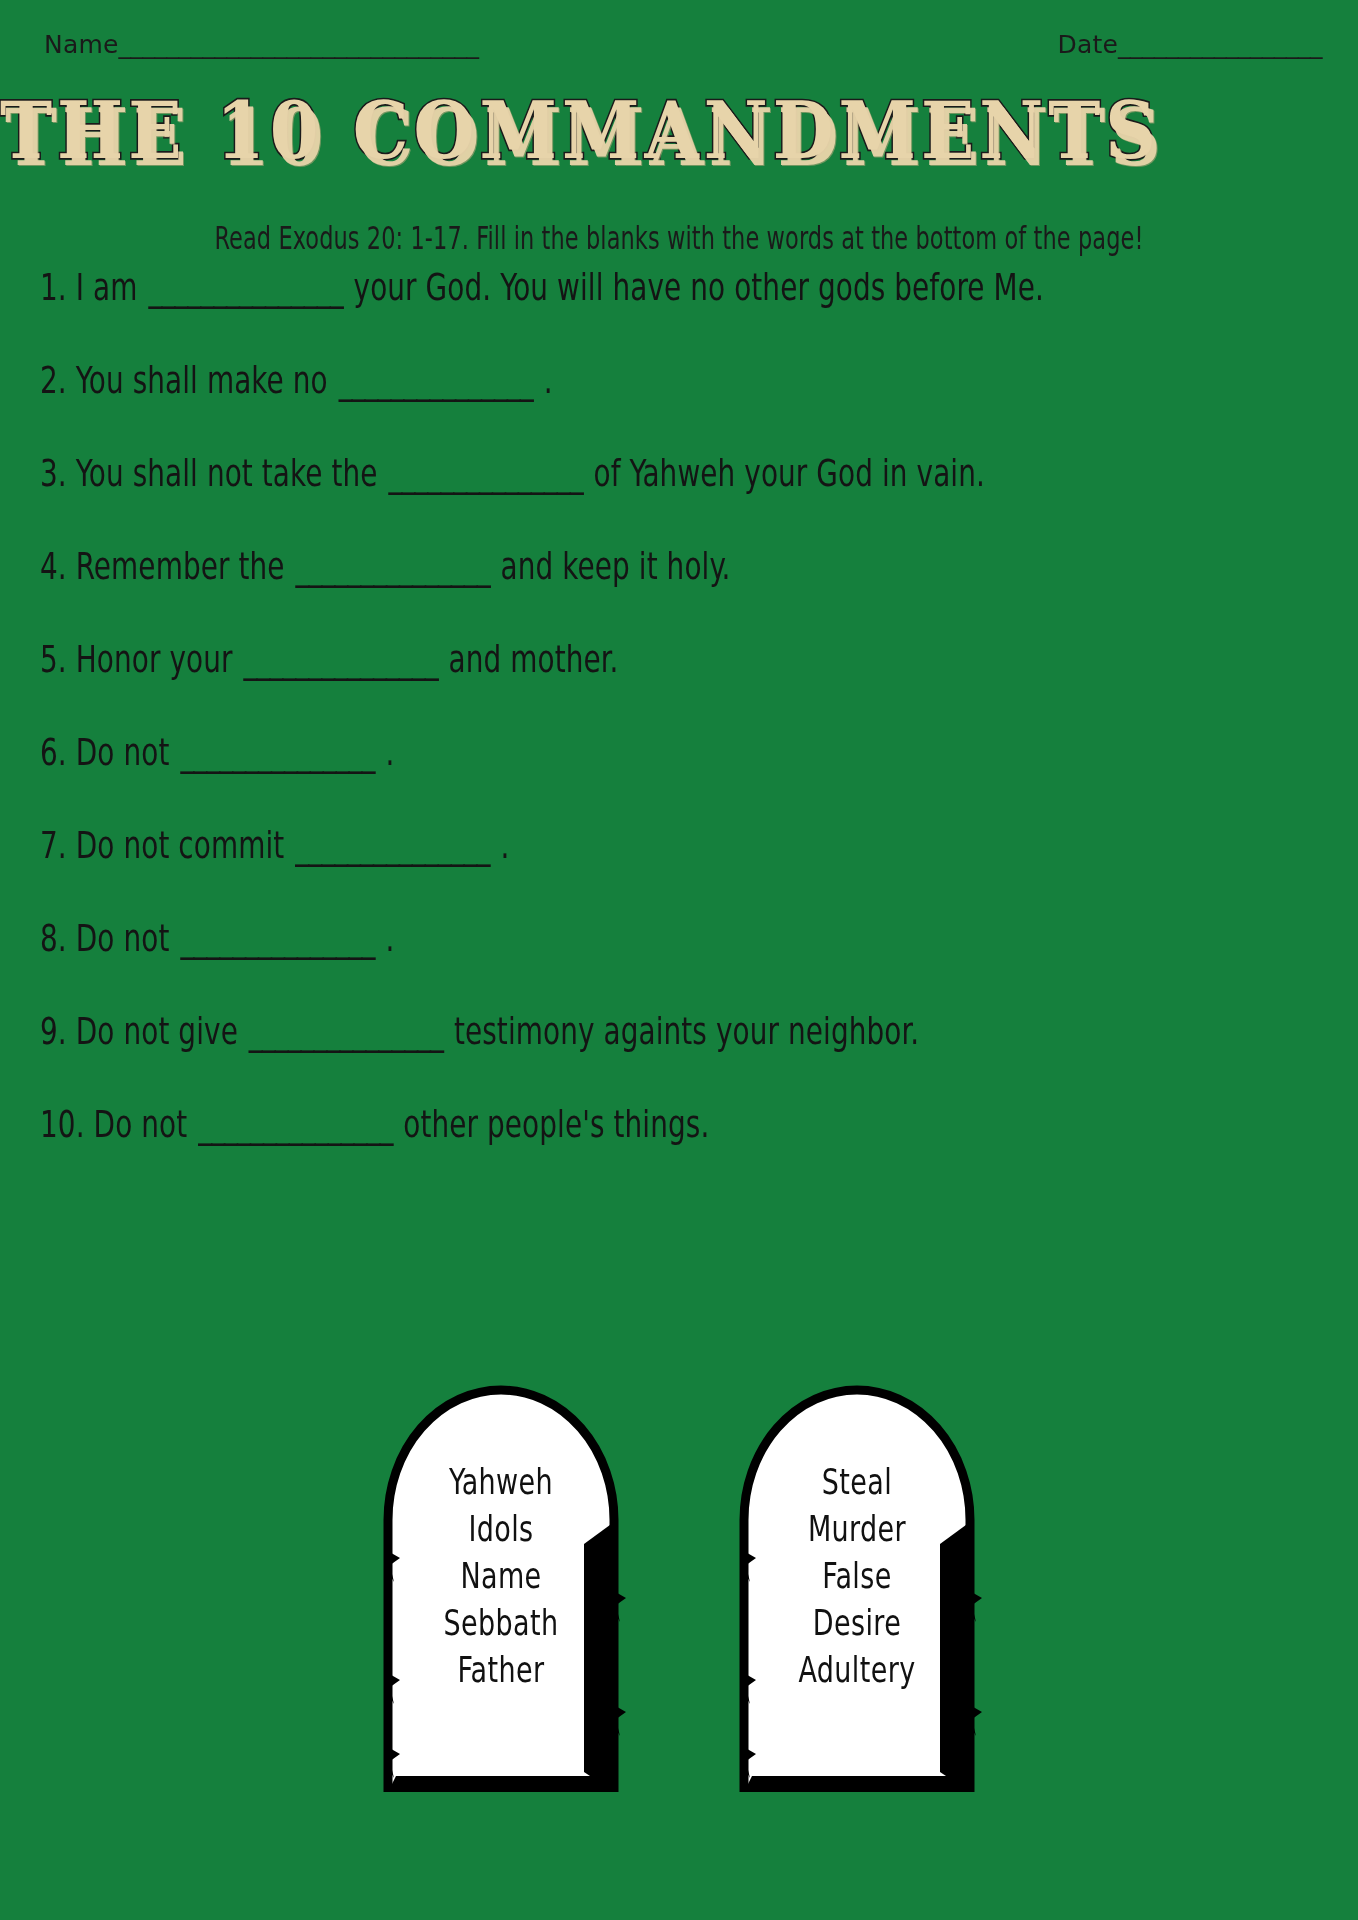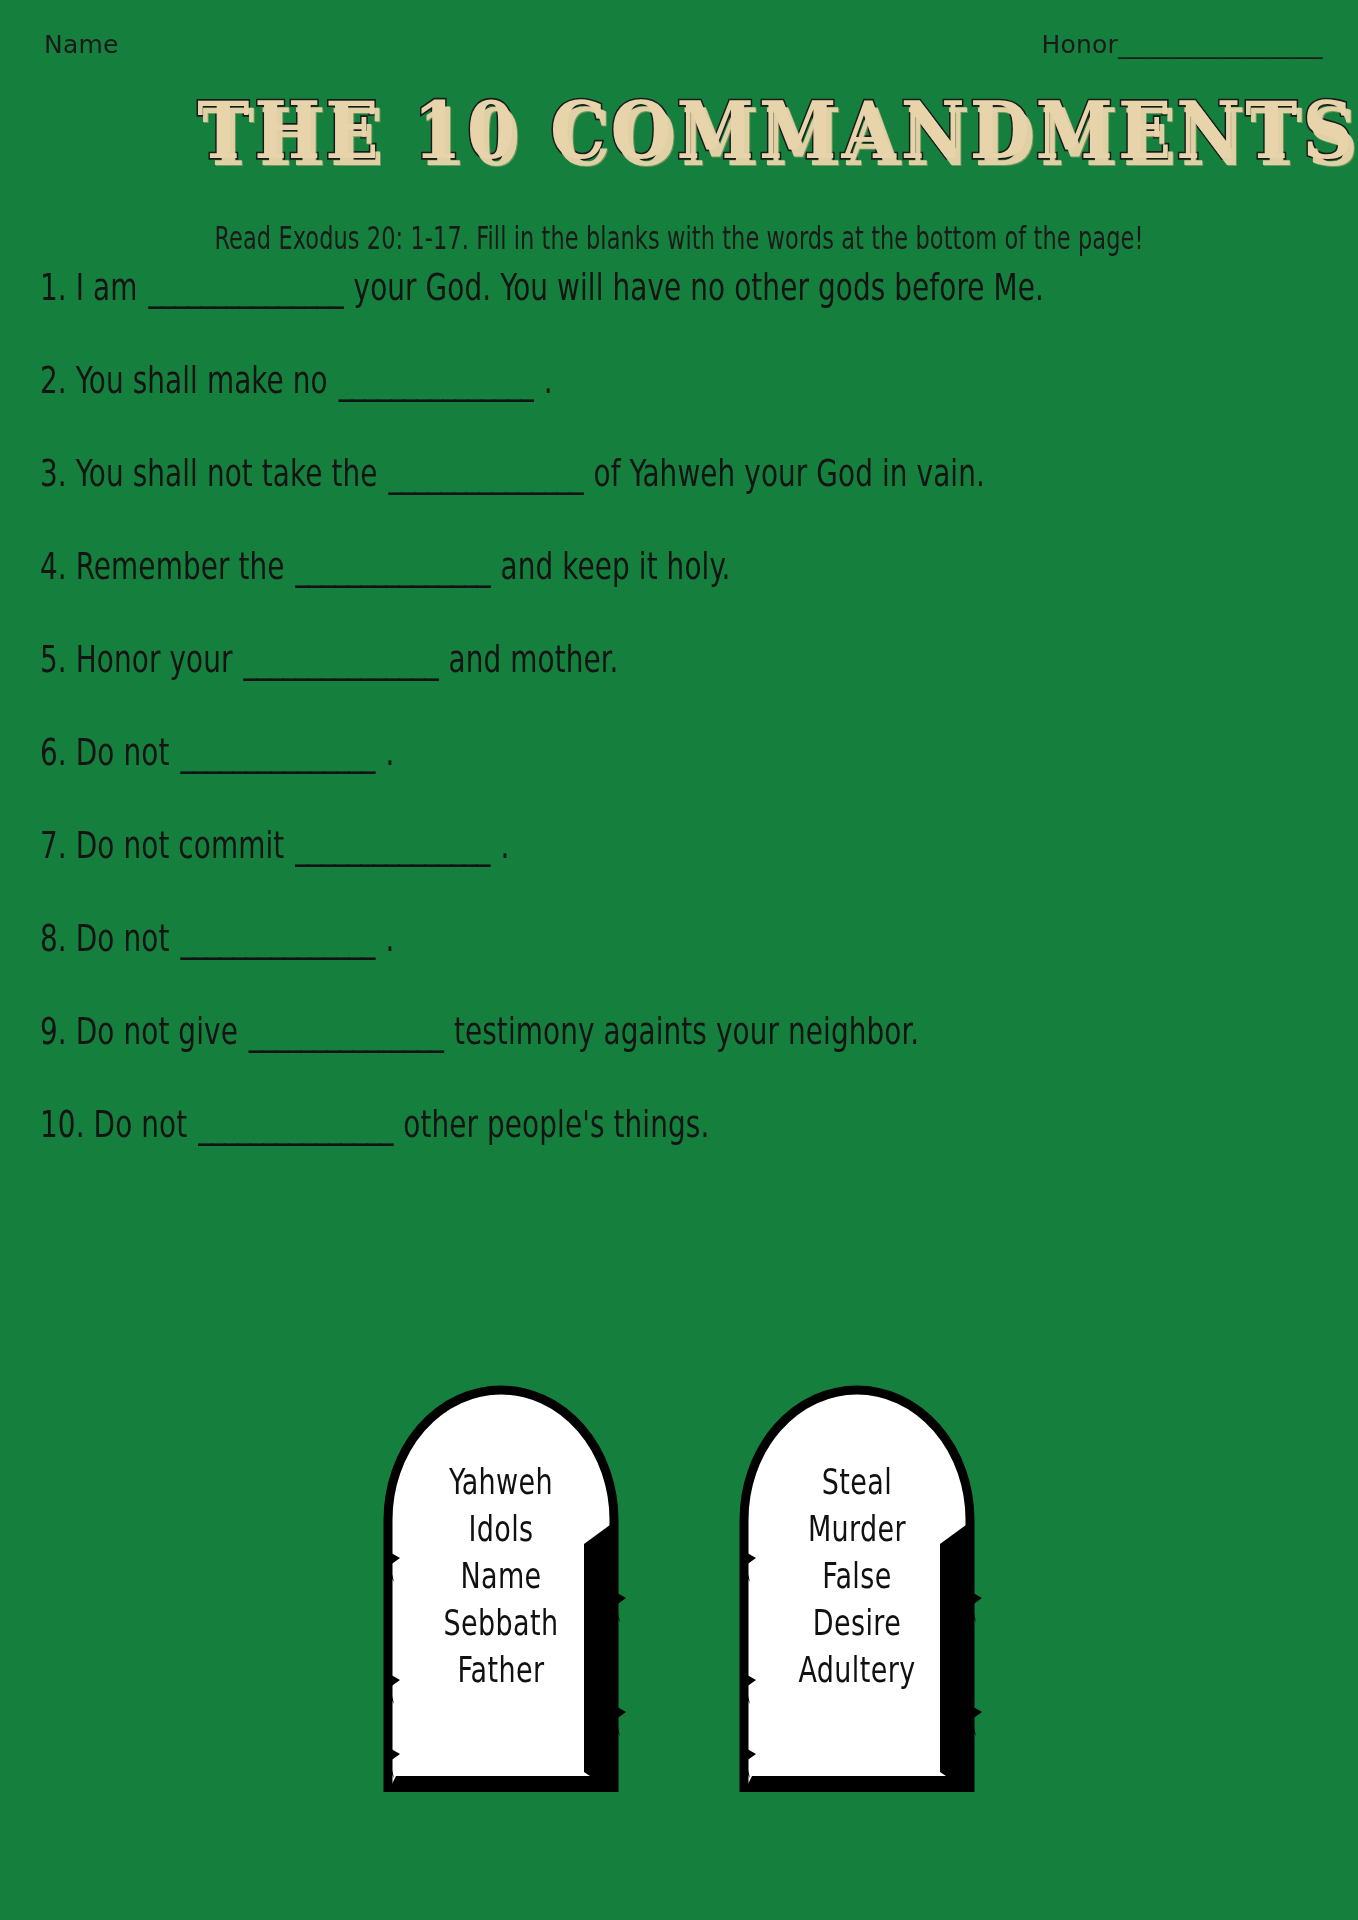--- a/index.html
+++ b/index.html
@@ -45,21 +45,21 @@
     letter-spacing: -0.5px;
     font-size: 25px;
   }
 
   
   .title-wrap {
     position: absolute;
     top: 92px;
     left: 0;
     width: 100%;
-    text-align: right;
+    text-align: left;
   }
   .title {
     display: inline-block;
     font-family: "DejaVu Serif", serif;
     font-weight: 700;
     font-size: 70px;
     line-height: 1;
     letter-spacing: 5px;
     color: #e7d4aa;
     -webkit-text-stroke: 3px #1a1a1a;
@@ -152,23 +152,24 @@
   }
 </style>
 </head>
 <body>
 
 <div class="page">
 
   <div class="header-row">
     <div class="field">
       <span class="label">Name</span>
+        <span class="rule">______________________________</span>
     </div>
     <div class="field">
-      <span class="label">Honor</span>
+      <span class="label">Date</span>
         <span class="rule">_________________</span>
     </div>
   </div>
 
   <div class="title-wrap">
     <div class="title">THE 10 COMMANDMENTS</div>
   </div>
 
   <div class="subtitle">Read Exodus 20: 1-17. Fill in the blanks with the words at the bottom of the page!</div>
 

